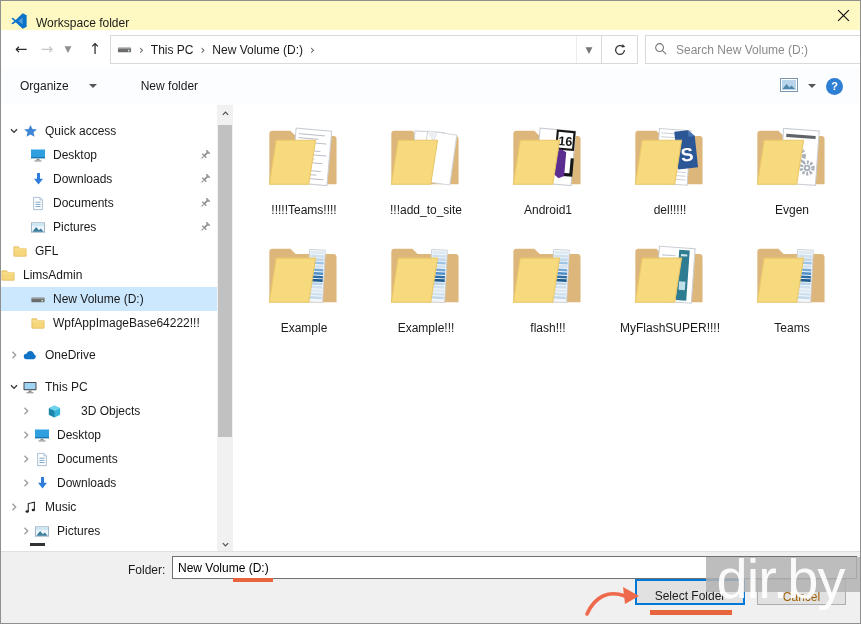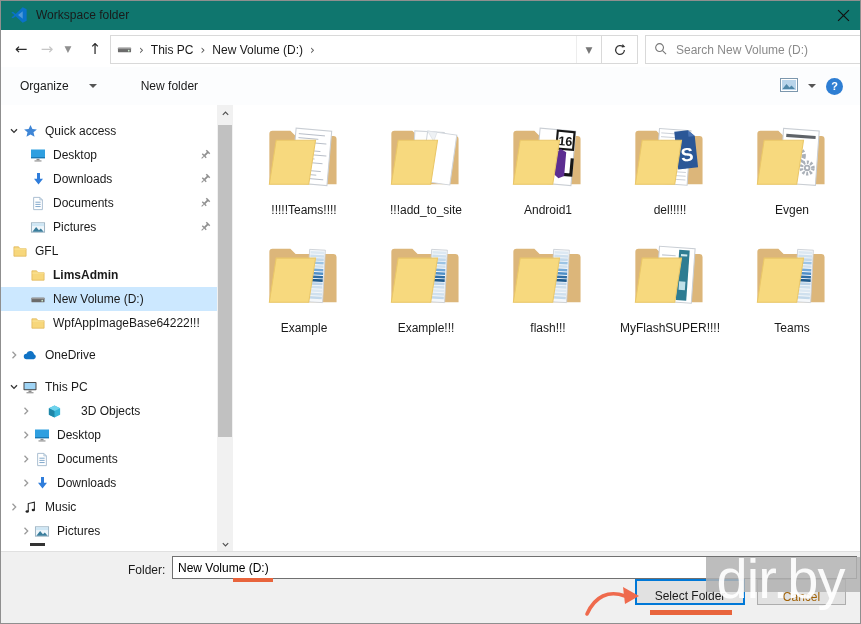--- a/index.html
+++ b/index.html
@@ -1,21 +1,21 @@
 <!DOCTYPE html>
 <html><head>
 <meta charset="utf-8">
 <style>
   html,body{margin:0;padding:0}
   body{width:861px;height:624px;position:relative;overflow:hidden;background:#fff;
        font-family:"Liberation Sans",sans-serif;font-size:12px;color:#1a1a1a}
   .frame{position:absolute;inset:0;border:1px solid #8f8f8f;pointer-events:none;z-index:99}
 
   
-  #titlebar{position:absolute;left:0;top:0;width:861px;height:30px;background:#0f766e;display:flex;align-items:center}
+  #titlebar{position:absolute;left:0;top:0;width:861px;height:30px;background:#fef9c3;display:flex;align-items:flex-end}
   #titlebar .app-icon{width:18px;height:18px;margin:0 8px 0 10px}
   #titlebar .title{font-size:12px}
   #close-btn{position:absolute;right:0;top:0;width:36px;height:30px;display:flex;align-items:center;justify-content:center}
 
   
   #toolbar{position:absolute;left:0;top:30px;width:861px;height:37px;background:#fff;display:flex;align-items:center}
   .navbtn{width:26px;height:26px;display:flex;align-items:center;justify-content:center;font-family:"DejaVu Sans",sans-serif;font-size:15px}
   .navbtn.small{width:16px;font-size:9px}
   #addressbar{position:absolute;left:110px;top:5px;width:490px;height:27px;border:1px solid #d9d9d9;background:#fff;display:flex;align-items:center}
   #addressbar .crumb{padding:0 6px;height:100%;display:flex;align-items:center;white-space:nowrap}
@@ -249,21 +249,21 @@
         </div>
         <div class="tree-row" style="padding-left: 12px;">
           <span class="icon">
             <svg viewBox="0 0 16 16" width="16" height="15">
               <path d="M1.5 3h5l1.5 2h6.5v8h-13z" fill="#f7d77c" stroke="#dfb659" stroke-width=".8"></path>
               <path d="M2 5.4h12.5" stroke="#fbe49b"></path>
             </svg>
           </span>
           <span class="lbl">GFL</span>
         </div>
-        <div class="tree-row" style="padding-left: 30px; font-weight: bold;">
+        <div class="tree-row" style="">
           <span class="icon">
             <svg viewBox="0 0 16 16" width="16" height="15">
               <path d="M1.5 3h5l1.5 2h6.5v8h-13z" fill="#f7d77c" stroke="#dfb659" stroke-width=".8"></path>
               <path d="M2 5.4h12.5" stroke="#fbe49b"></path>
             </svg>
           </span>
           <span class="lbl">LimsAdmin</span>
         </div>
         <div class="tree-row selected" style="padding-left: 30px;">
           <span class="icon">

